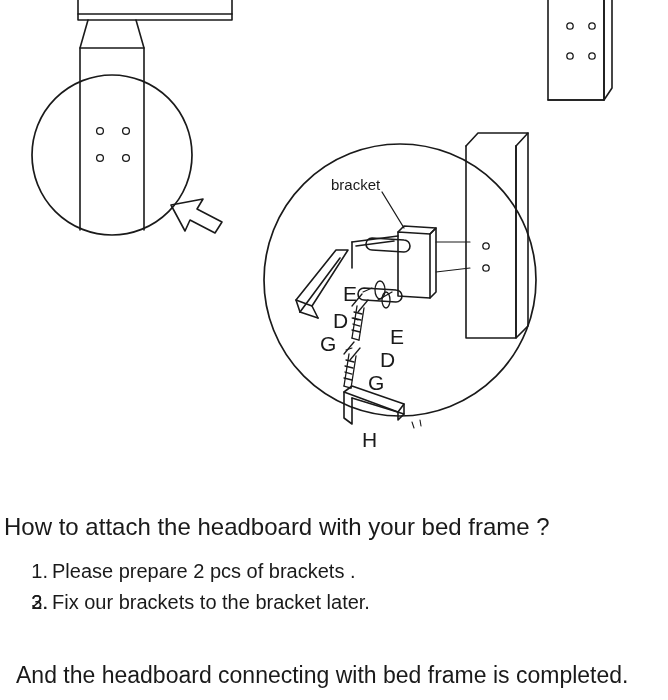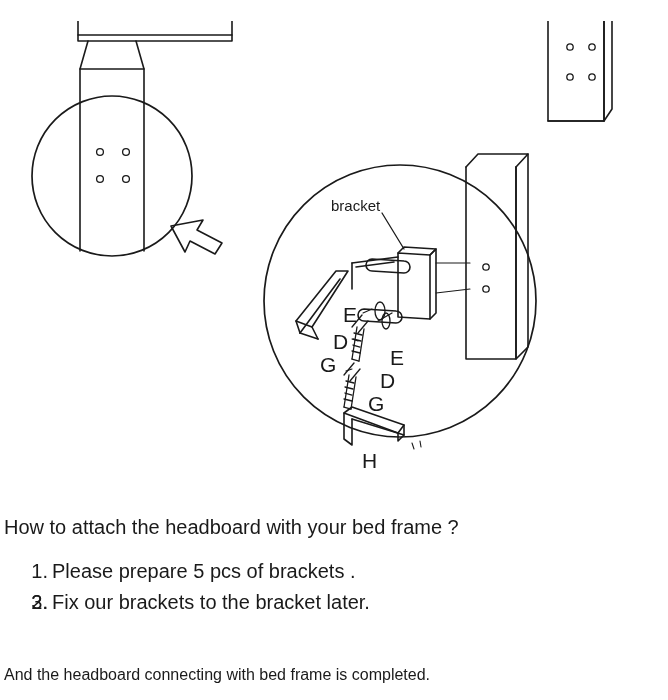--- a/index.html
+++ b/index.html
@@ -14,21 +14,20 @@
     overflow: hidden;
     font-family: "Liberation Sans", sans-serif;
     color: #1a1a1a;
   }
   #diagram-area {
     position: absolute;
     left: 0;
     top: 0;
     width: 668px;
     height: 500px;
-    margin-top: 21px;
   }
   #diagram-svg {
     display: block;
   }
   .lbl {
     font-family: "Liberation Sans", sans-serif;
     font-size: 21px;
     fill: #1a1a1a;
   }
   .lbl-small {
@@ -41,21 +40,21 @@
     left: 0;
     top: 500px;
     width: 668px;
     height: 200px;
     padding: 0;
   }
   .question {
     position: absolute;
     left: 4px;
     top: 14px;
-    font-size: 20px;
+    font-size: 24px;
     line-height: 26px;
     white-space: nowrap;
   }
   ol.steps {
     position: absolute;
     left: 0;
     top: 56px;
     margin: 0;
     padding-left: 52px;
     list-style: none;
@@ -67,23 +66,23 @@
     position: relative;
   }
   ol.steps li .num {
     position: absolute;
     left: -30px;
     width: 26px;
     text-align: right;
   }
   .closing {
     position: absolute;
-    left: 4px;
+    left: 16px;
     top: 162px;
-    font-size: 16px;
+    font-size: 23px;
     line-height: 26px;
     white-space: nowrap;
   }
 </style>
 </head>
 <body>
 
 <div id="diagram-area">
   <svg id="diagram-svg" width="668" height="500" viewBox="0 0 668 500">
     <g fill="none" stroke="#1a1a1a" stroke-width="1.6" stroke-linejoin="round" stroke-linecap="round">
@@ -223,21 +222,21 @@
     <text class="lbl" x="362" y="447">H</text>
   </svg>
 </div>
 
 <div id="text-area">
   <div class="question">How to attach the headboard with your bed frame ?</div>
 
   <ol class="steps">
     <li>
       <span class="num">1.</span>
-      <span>Please prepare 5 pcs of brackets .</span>
+      <span>Please prepare 2 pcs of brackets .</span>
     </li>
     <li>
       <span class="num">2.</span>
     </li>
     <li>
       <span class="num">3.</span>
       <span>Fix our brackets  to the bracket later.</span>
     </li>
   </ol>
 

